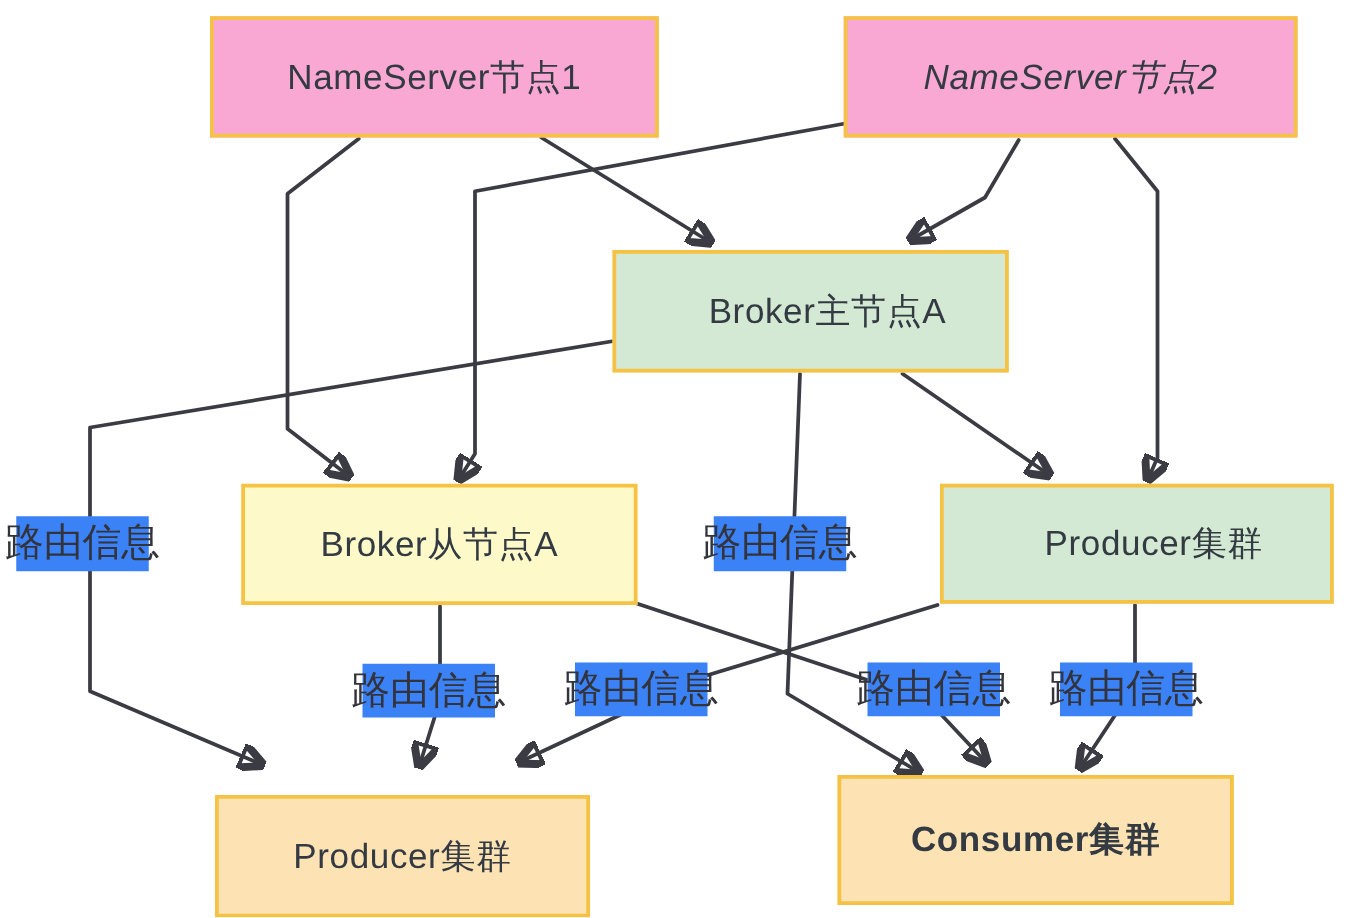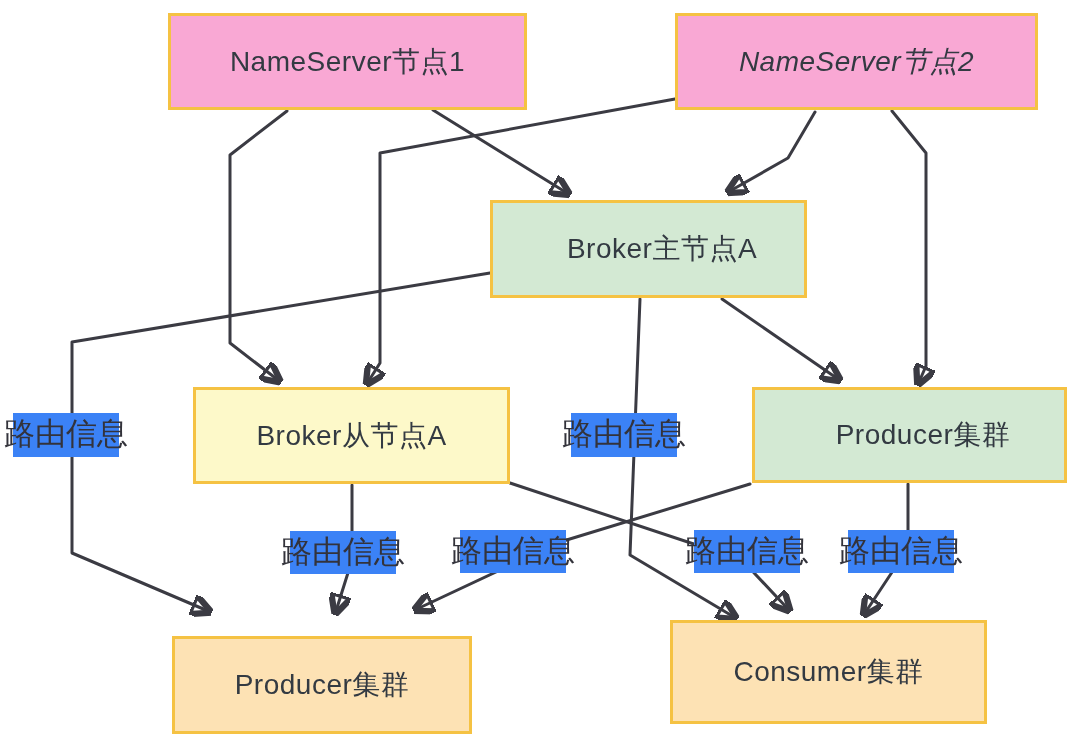--- a/index.html
+++ b/index.html
@@ -99,21 +99,21 @@
   </div>
 
   <div class="node node-green" style="left:752px; top:387px; width:315px; height:96px;">
     <span>Producer集群</span>
   </div>
 
   <div class="node node-orange" style="left:172px; top:636px; width:300px; height:98px;">
     <span>Producer集群</span>
   </div>
 
-  <div class="node node-orange" style="left:670px; top:620px; width:317px; height:104px;">
+  <div class="node node-orange" style="left:670px; top:620px; width:317px; height:104px;font-weight:bold;">
     <span>Consumer集群</span>
   </div>
 
   <div class="edge-label" style="left:13px; top:413px; width:106px; height:44px;">
     <span>路由信息</span>
   </div>
 
   <div class="edge-label" style="left:571px; top:413px; width:106px; height:44px;">
     <span>路由信息</span>
   </div>

